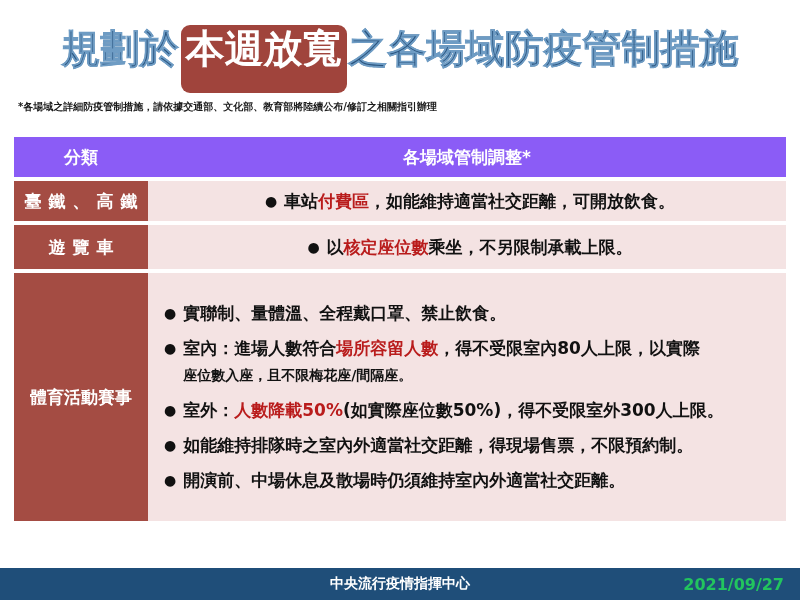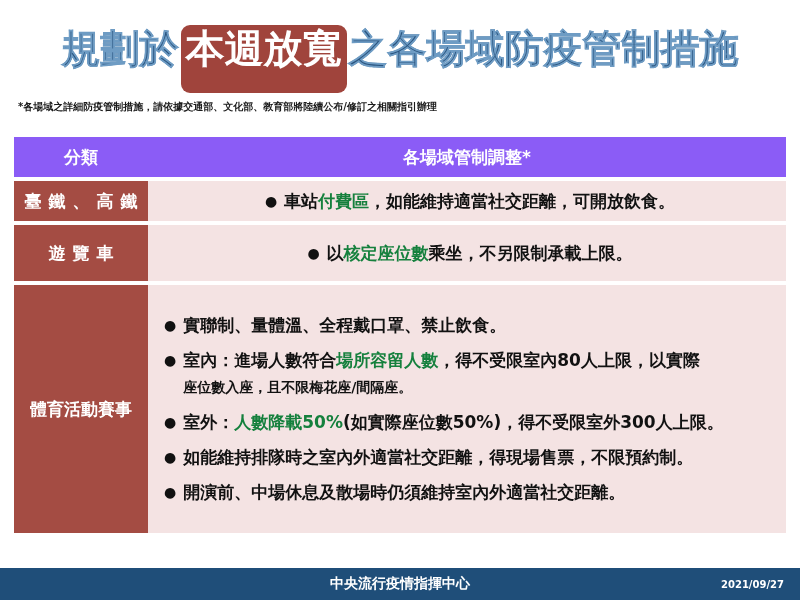--- a/index.html
+++ b/index.html
@@ -113,21 +113,21 @@
     text-align: center;
     padding: 1px;
   }
   .trow.header .val-cell {
     flex-direction: row;
   }
 
   .trow.r1 .cat-cell,
   .trow.r1 .val-cell { height: 40px; }
   .trow.r2 .cat-cell,
-  .trow.r2 .val-cell { height: 56px; }
+  .trow.r2 .val-cell { height: 44px; }
   .trow.r3 .cat-cell,
   .trow.r3 .val-cell { height: 248px; }
 
   .trow.r1 .val-cell,
   .trow.r2 .val-cell {
     flex-direction: row;
     align-items: center;
   }
 
   .bullet-line {
@@ -148,21 +148,21 @@
     color: #111111;
   }
   .bullet-body { flex: 1; }
   .cont-line {
     font-size: 14px;
     font-weight: bold;
     color: #111111;
     line-height: 27px;
     padding-left: 21px;
   }
-  .red { color: #15803d; }
+  .red { color: #b91c1c; }
 
   
   .footer {
     position: absolute;
     left: 0;
     bottom: 0;
     width: 800px;
     height: 32px;
     background: #1f4e79;
     display: flex;
@@ -174,22 +174,22 @@
     left: 0;
     width: 800px;
     text-align: center;
     color: #ffffff;
     font-size: 14px;
     font-weight: bold;
   }
   .footer-date {
     position: absolute;
     right: 16px;
-    color: #ffffff;
-    font-size: 10px;
+    color: #22c55e;
+    font-size: 16px;
     font-weight: bold;
   }
 </style>
 </head>
 <body>
 
 <div class="title-wrap">
   <span class="title-text"><span>規劃於</span><span class="hl">本週放寬</span><span>之各場域防疫管制措施</span></span>
 </div>
 

